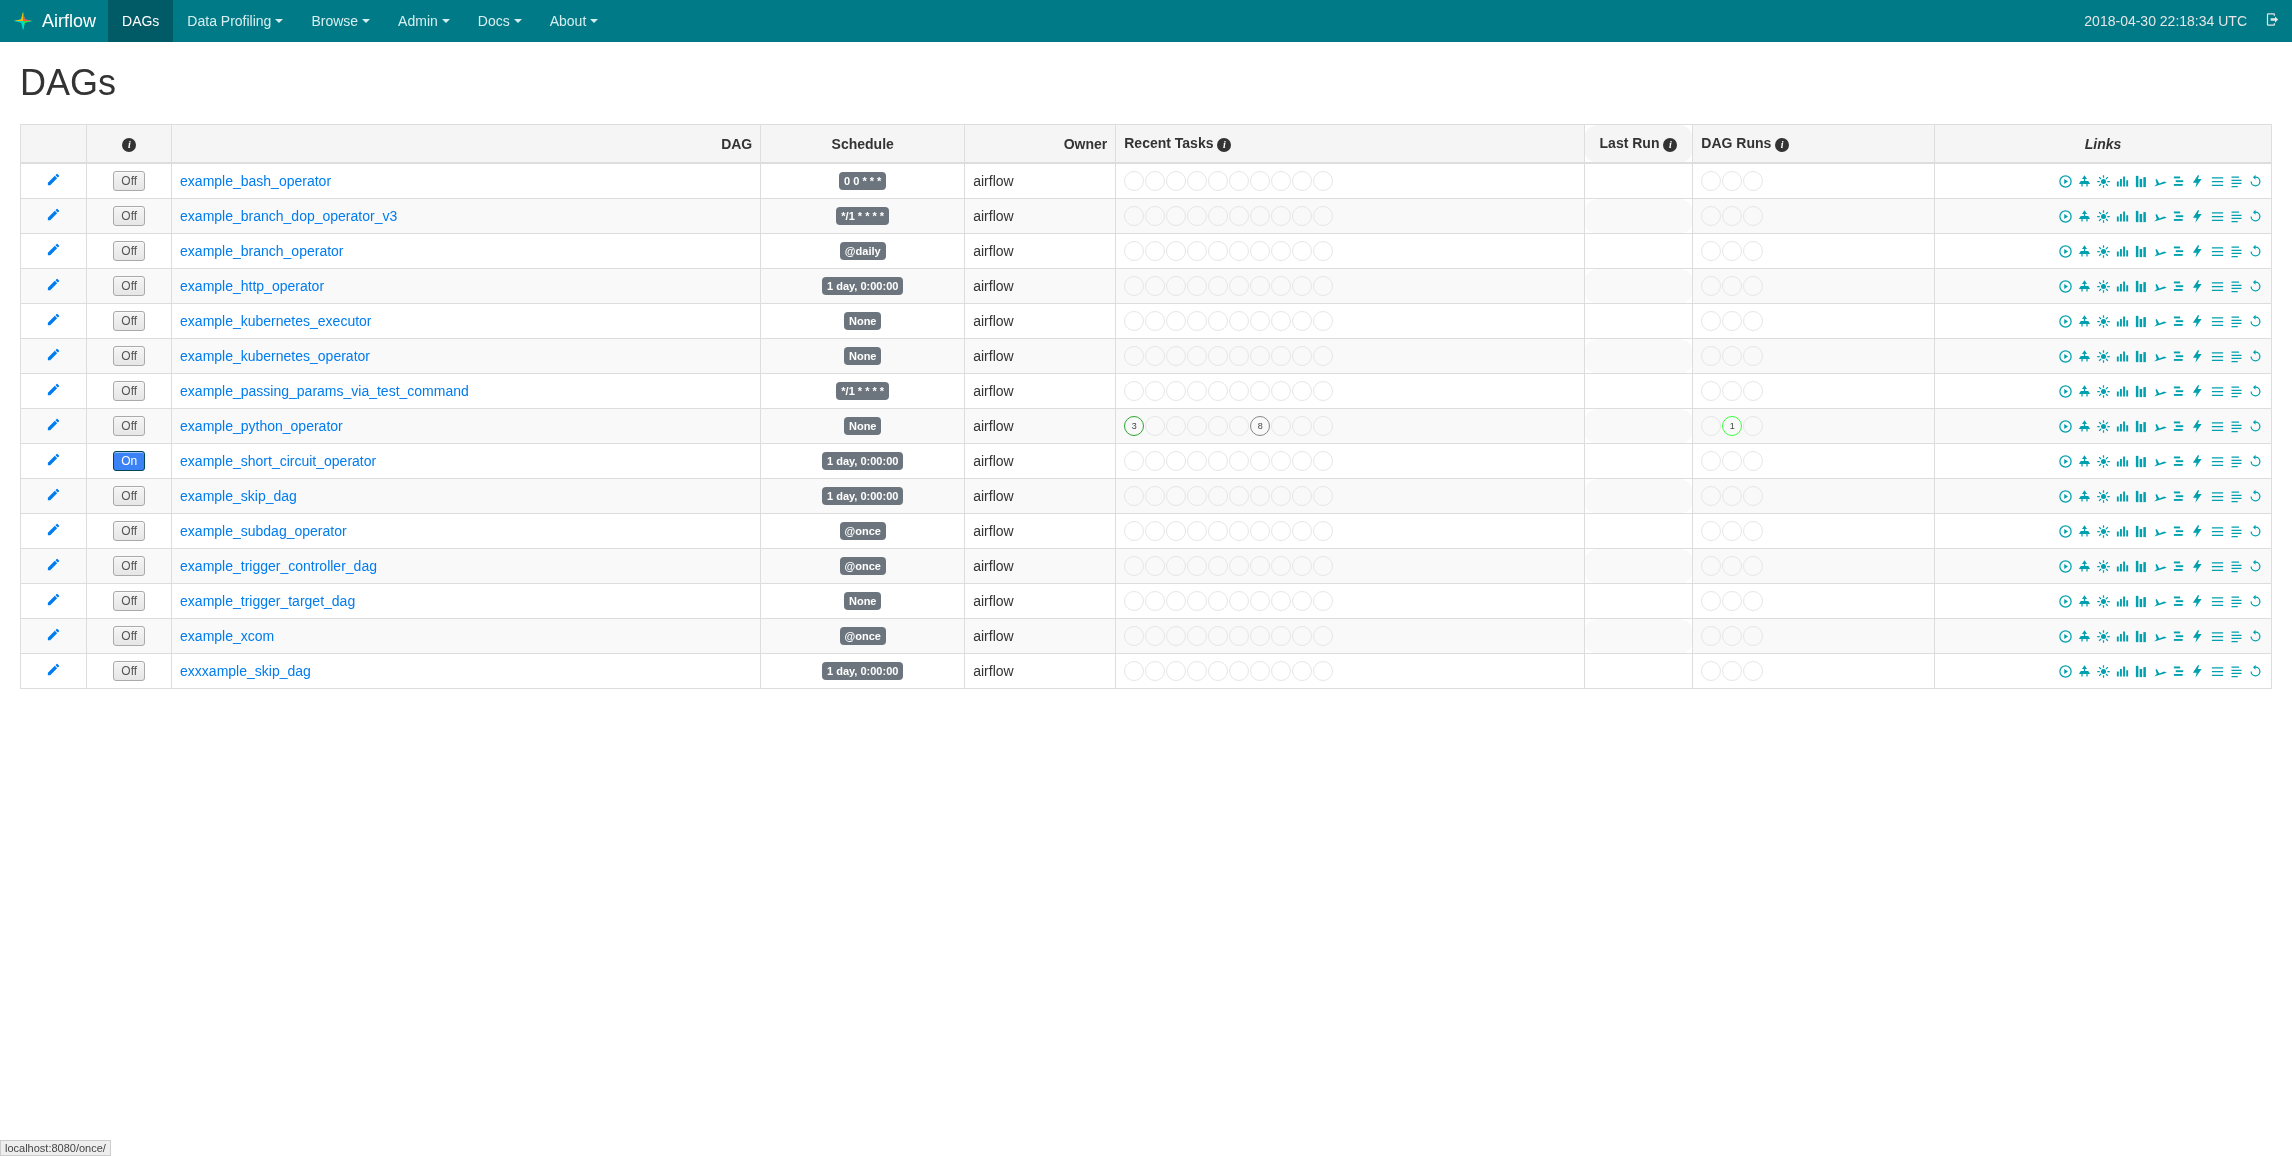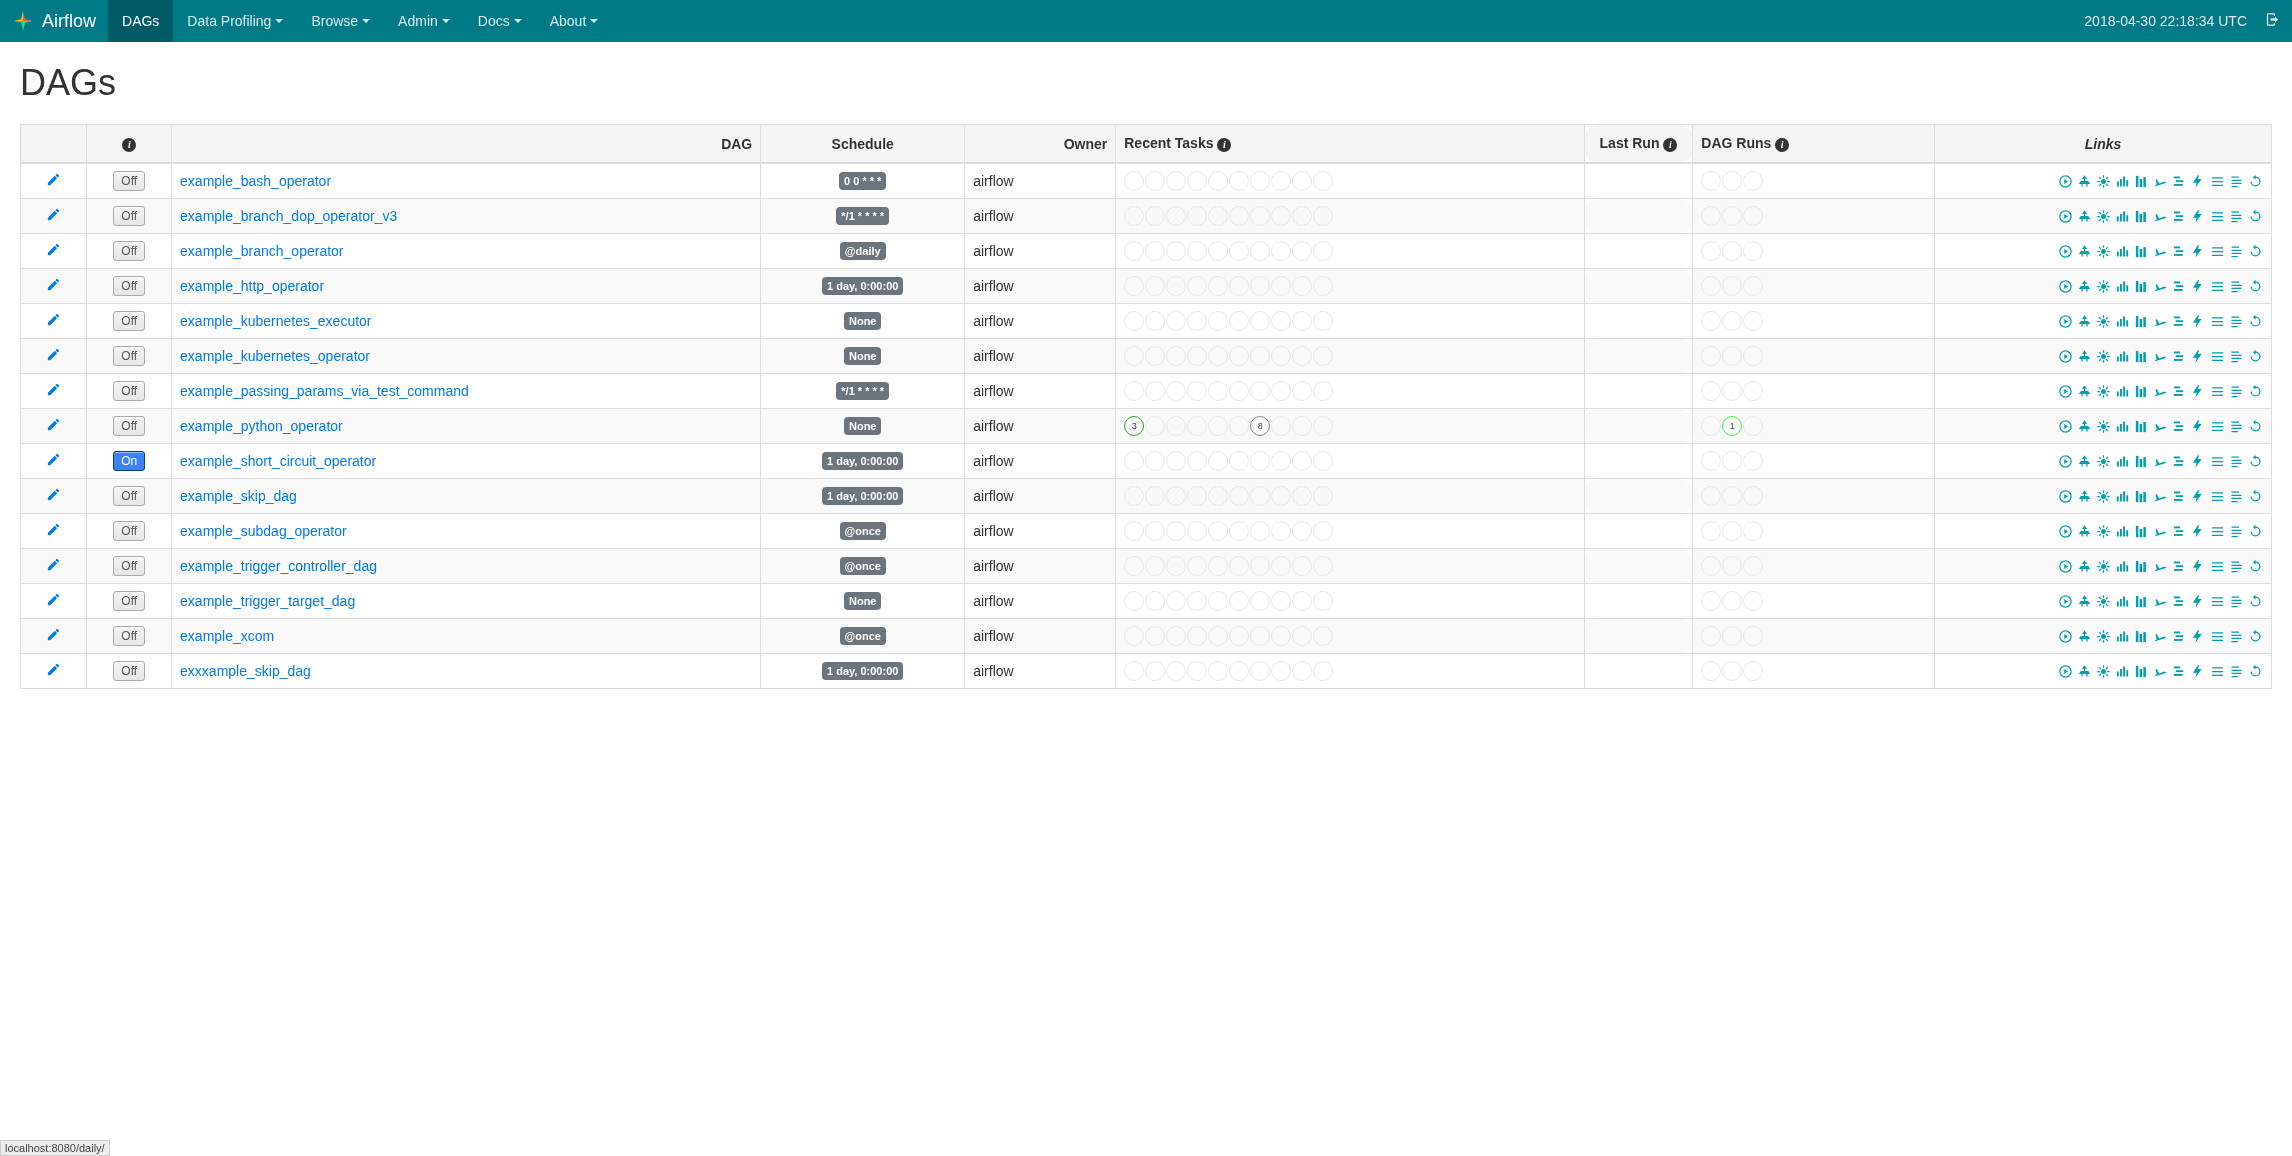--- a/index.html
+++ b/index.html
@@ -1592,13 +1592,13 @@
                   <path d="M12 4V1L8 5l4 4V6a6 6 0 11-6 6H4a8 8 0 108-8z"></path>
                 </svg>
               </span>
             </div>
           </td>
         </tr>
       </tbody>
   </table>
 </div>
 
-<div class="status-url">localhost:8080/daily/</div>
+<div class="status-url">localhost:8080/once/</div>
 
 </body></html>

